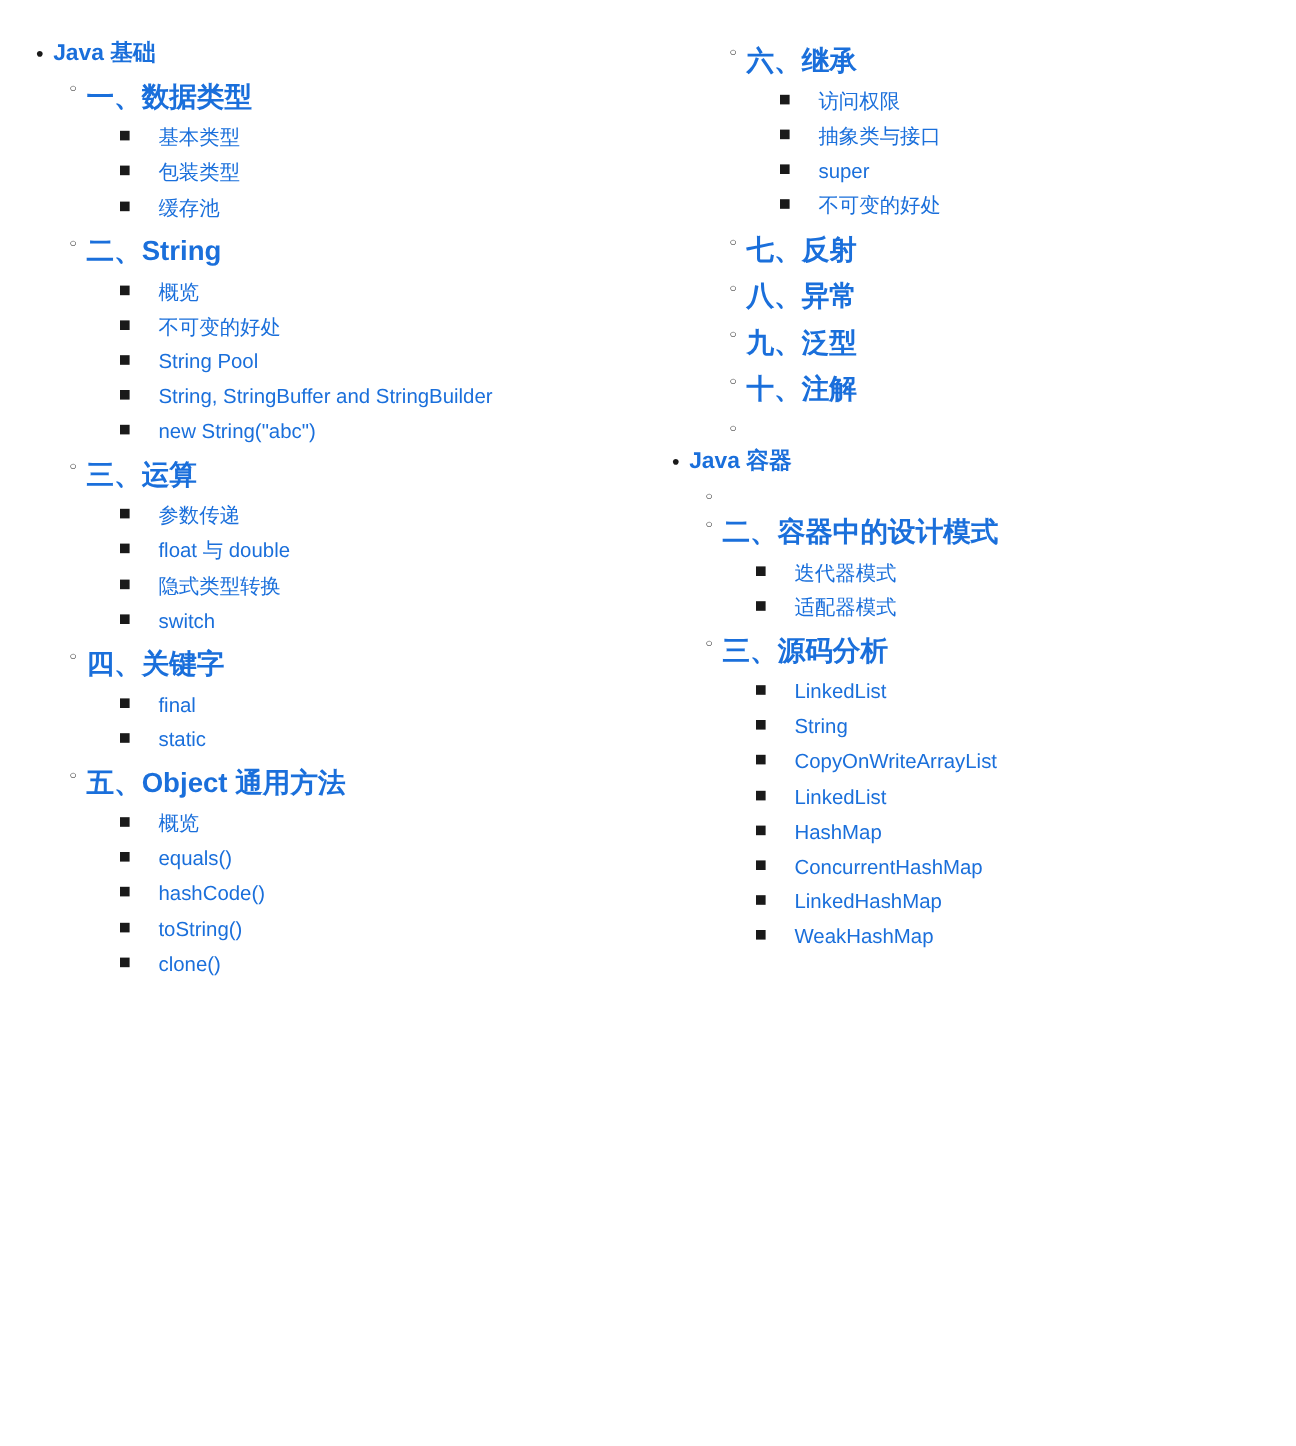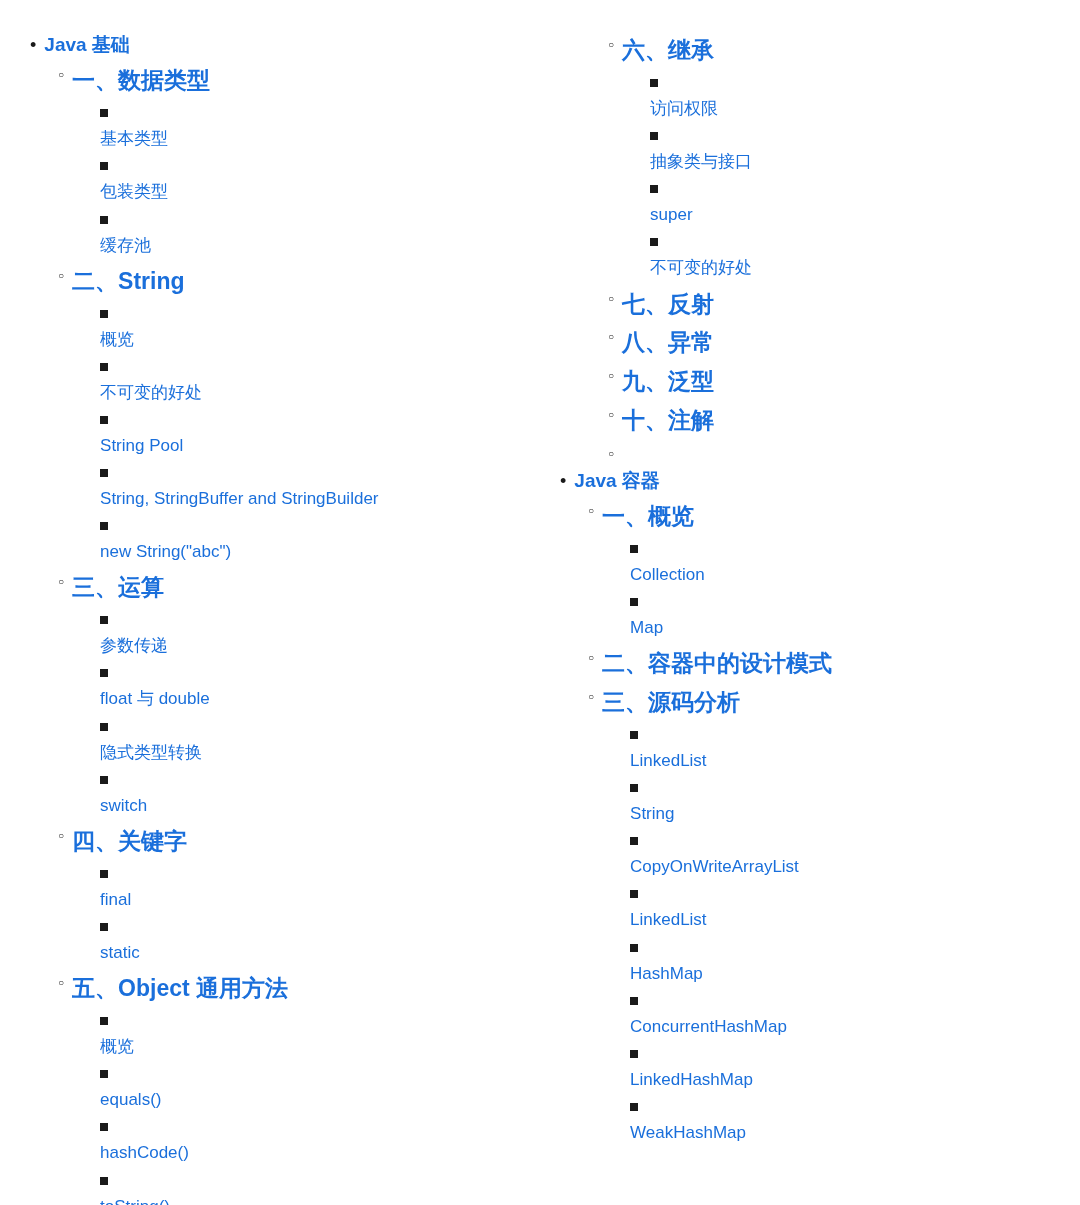--- a/index.html
+++ b/index.html
@@ -75,23 +75,22 @@
     }
 
     .level3 {
       padding-left: 28px;
       margin-top: 2px;
     }
 
     .level3 > li {
       display: flex;
       align-items: flex-start;
-      gap: 8px;
+      gap: 24px;
       margin-bottom: 2px;
-      flex-direction: column;
     }
 
     .level2-label {
       font-size: 23px;
       font-weight: 600;
     }
 
     .level3-label {
       font-size: 17px;
       font-weight: 400;
@@ -307,38 +306,35 @@
           </ul>
         </li>
         <li>
       <div class="level1-marker">
         <span class="bullet-dot">•</span>
         <a class="link level1-label">Java 容器</a>
       </div>
           <ul class="level2">
             <li>
           <span class="circle-marker">○</span>
-          <div>
-            <a class="link level2-label">一、概览</a>
-            <ul class="level3">
-        <li>
-          <span class="sq"></span>
-          <a class="link level3-label">Collection</a>
-        </li>
-        <li>
-          <span class="sq"></span>
-          <a class="link level3-label">Map</a>
-        </li>
-                </ul>
-          </div>
         </li>
             <li>
           <span class="circle-marker">○</span>
           <div>
             <a class="link level2-label">二、容器中的设计模式</a>
+            <ul class="level3">
+        <li>
+          <span class="sq"></span>
+          <a class="link level3-label">迭代器模式</a>
+        </li>
+        <li>
+          <span class="sq"></span>
+          <a class="link level3-label">适配器模式</a>
+        </li>
+                </ul>
           </div>
         </li>
             <li>
           <span class="circle-marker">○</span>
           <div>
             <a class="link level2-label">三、源码分析</a>
             <ul class="level3">
         <li>
           <span class="sq"></span>
           <a class="link level3-label">LinkedList</a>

